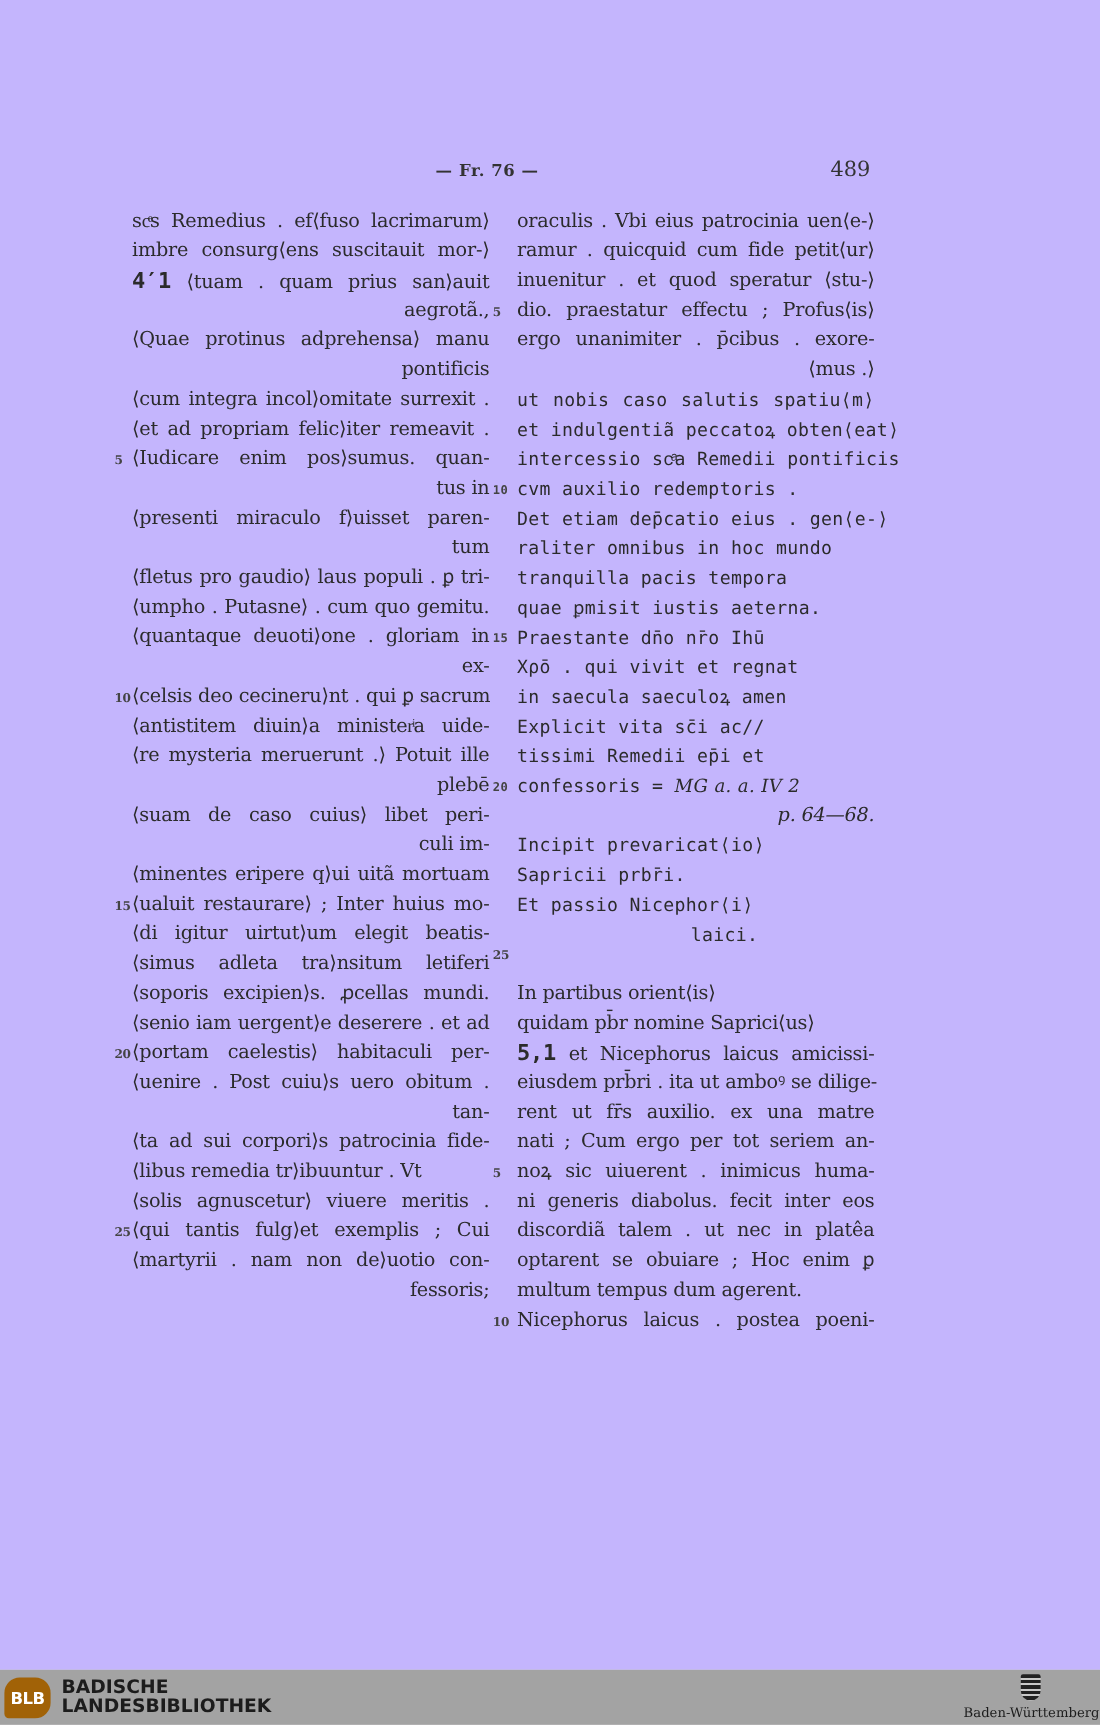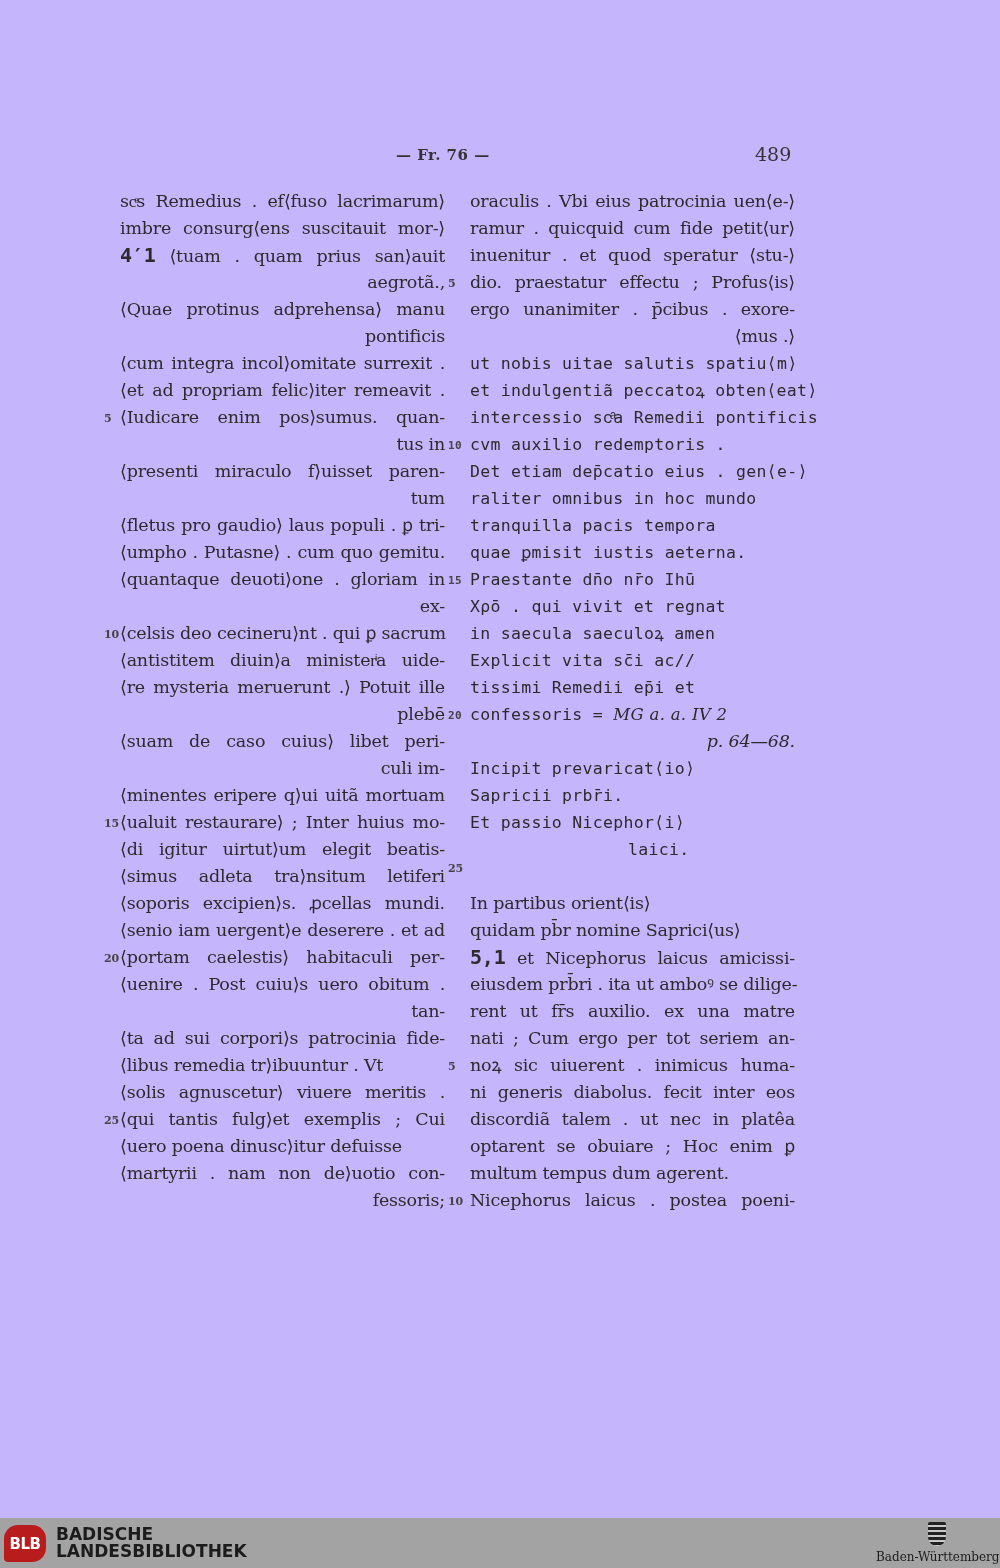--- a/index.html
+++ b/index.html
@@ -27,21 +27,21 @@
   .line.gap { height: 27px; }
   .lnum { position: absolute; font-size: 11px; font-weight: bold; color: #444; top: 1px; }
   .col.left .lnum { left: -16px; }
   .col.right .lnum { left: -22px; }
   .lnum.side { top: -8px; }
   .sect { font-weight: bold; font-family: "DejaVu Sans Mono", monospace; font-size: 20px; }
   .ital { font-style: italic; }
   .footer { position: absolute; left: 0; top: 1518px; width: 1000px; height: 50px; background: #a3a3a3; }
   .blb-logo {
     position: absolute; left: 4px; top: 7px; width: 42px; height: 37px;
-    background: #b91c1c; border-radius: 14px 14px 14px 4px;
+    background: #a16207; border-radius: 14px 14px 14px 4px;
     color: #fff; font-family: "DejaVu Sans", sans-serif; font-weight: bold; font-size: 15px;
     display: flex; align-items: center; justify-content: center; letter-spacing: -0.5px;
   }
   .blb-text { position: absolute; left: 56px; top: 8px; font-family: "DejaVu Sans", sans-serif; font-weight: bold; font-size: 17px; line-height: 17px; color: #1c1c1c; }
   .bw-crest {
     position: absolute; left: 928px; top: 4px; width: 18px; height: 24px;
     background: repeating-linear-gradient(to bottom, #222 0 3px, #c9c9c9 3px 5px);
     border-radius: 2px 2px 9px 9px;
   }
   .bw-text { position: absolute; left: 876px; top: 32px; font-family: "DejaVu Serif", serif; font-size: 12px; color: #1c1c1c; }
@@ -84,32 +84,31 @@
       <div class="line"><span>⟨simus adleta tra⟩nsitum letiferi</span></div>
       <div class="line"><span>⟨soporis excipien⟩s. ꝓcellas mundi.</span></div>
       <div class="line"><span>⟨senio iam uergent⟩e deserere . et ad</span></div>
       <div class="line"><span class="lnum">20</span><span>⟨portam caelestis⟩ habitaculi per-</span></div>
       <div class="line"><span>⟨uenire . Post cuiu⟩s uero obitum .</span></div>
       <div class="line r"><span>tan-</span></div>
       <div class="line"><span>⟨ta ad sui corpori⟩s patrocinia fide-</span></div>
       <div class="line l"><span>⟨libus remedia tr⟩ibuuntur . Vt</span></div>
       <div class="line"><span>⟨solis agnuscetur⟩ viuere meritis .</span></div>
       <div class="line"><span class="lnum">25</span><span>⟨qui tantis fulg⟩et exemplis ; Cui</span></div>
-      <div class="line l"><span>⟨uero poena dinusc⟩itur defuisse</span></div>
       <div class="line"><span>⟨martyrii . nam non de⟩uotio con-</span></div>
       <div class="line r"><span>fessoris;</span></div>
     </div>
   <div class="col right" id="col-right">
       <div class="line"><span>oraculis . Vbi eius patrocinia uen⟨e-⟩</span></div>
       <div class="line"><span>ramur . quicquid cum fide petit⟨ur⟩</span></div>
       <div class="line"><span>inuenitur . et quod speratur ⟨stu-⟩</span></div>
       <div class="line"><span class="lnum">5</span><span>dio. praestatur effectu ; Profus⟨is⟩</span></div>
       <div class="line"><span>ergo unanimiter . p̄cibus . exore-</span></div>
       <div class="line r"><span>⟨mus .⟩</span></div>
-      <div class="line mono"><span>ut nobis uitae salutis spatiu⟨m⟩</span></div>
+      <div class="line mono"><span>ut nobis caso salutis spatiu⟨m⟩</span></div>
       <div class="line mono"><span>et indulgentiã peccatoꝝ obten⟨eat⟩</span></div>
       <div class="line mono"><span>intercessio scͣa Remedii pontificis</span></div>
       <div class="line l mono"><span class="lnum">10</span><span>cvm auxilio redemptoris .</span></div>
       <div class="line l mono"><span>Det etiam dep̄catio eius . gen⟨e-⟩</span></div>
       <div class="line l mono"><span>raliter omnibus in hoc mundo</span></div>
       <div class="line l mono"><span>tranquilla pacis tempora</span></div>
       <div class="line l mono"><span>quae ꝑmisit iustis aeterna.</span></div>
       <div class="line l mono"><span class="lnum">15</span><span>Praestante dn̄o nr̄o Ihū</span></div>
       <div class="line l mono"><span>Xρō . qui vivit et regnat</span></div>
       <div class="line l mono"><span>in saecula saeculoꝝ amen</span></div>

